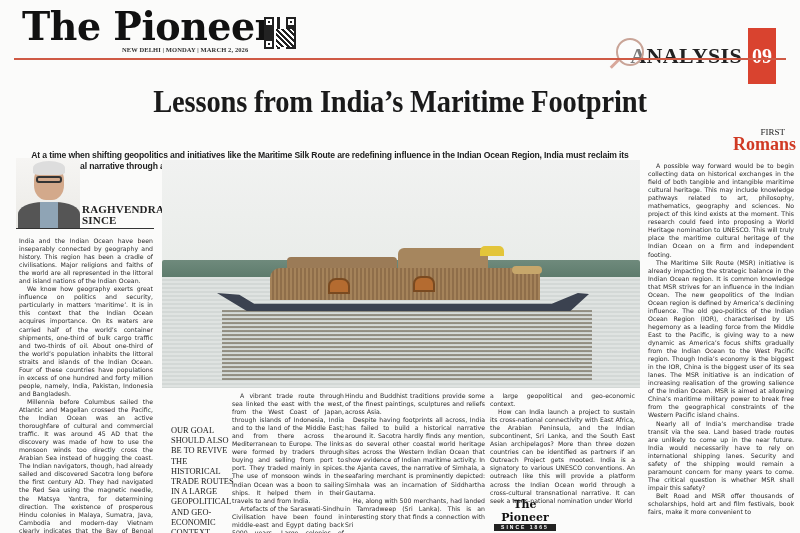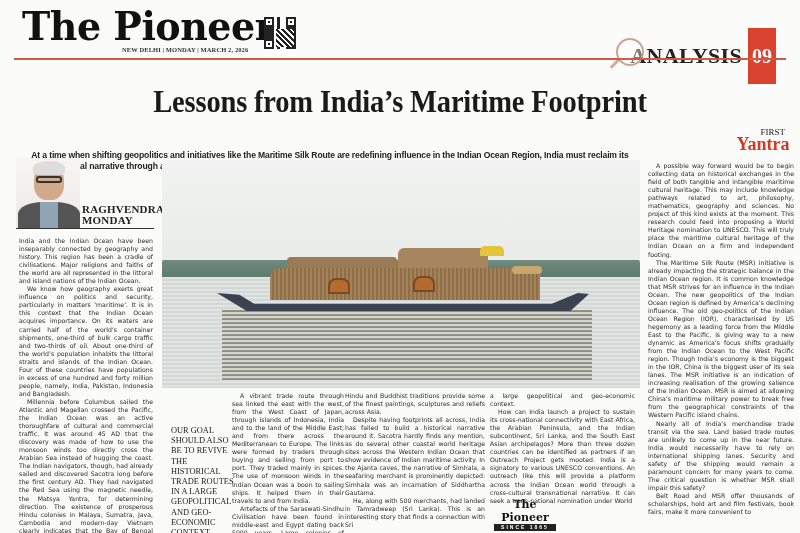--- a/index.html
+++ b/index.html
@@ -98,33 +98,33 @@
       <span class="page-num">09</span>
     </div>
   </header>
   <div class="rule"></div>
 
   <h1 class="headline">Lessons from India’s Maritime Footprint</h1>
   <p class="standfirst">At a time when shifting geopolitics and initiatives like the Maritime Silk Route are redefining influence in the Indian Ocean Region, India must reclaim its historical narrative through a coordinated transnational maritime heritage project that blends culture, connectivity and contemporary strategy.</p>
 
   <div class="first-column">
     <div class="fc-top">FIRST</div>
-    <div class="fc-bot">Yantra</div>
+    <div class="fc-bot">Romans</div>
   </div>
 
   <div class="author-photo">
     <div class="body"></div>
       <div class="shirt"></div>
       <div class="head"></div>
       <div class="hair"></div>
       <div class="glasses"></div>
   </div>
   <div class="author-name">
     <div>RAGHVENDRA</div>
-    <div>MONDAY</div>
+    <div>SINCE</div>
   </div>
   <div class="author-rule"></div>
 
   <div class="col col1">
     <p class="noindent">India and the Indian Ocean have been inseparably connected by geography and history. This region has been a cradle of civilisations. Major religions and faiths of the world are all represented in the littoral and island nations of the Indian Ocean.</p>
     <p>We know how geography exerts great influence on politics and security, particularly in matters ‘maritime’. It is in this context that the Indian Ocean acquires importance. On its waters are carried half of the world’s container shipments, one-third of bulk cargo traffic and two-thirds of oil. About one-third of the world’s population inhabits the littoral straits and islands of the Indian Ocean. Four of these countries have populations in excess of one hundred and forty million people, namely, India, Pakistan, Indonesia and Bangladesh.</p>
     <p>Millennia before Columbus sailed the Atlantic and Magellan crossed the Pacific, the Indian Ocean was an active thoroughfare of cultural and commercial traffic. It was around 45 AD that the discovery was made of how to use the monsoon winds too directly cross the Arabian Sea instead of hugging the coast. The Indian navigators, though, had already sailed and discovered Sacotra long before the first century AD. They had navigated the Red Sea using the magnetic needle, the Matsya Yantra, for determining direction. The existence of prosperous Hindu colonies in Malaya, Sumatra, Java, Cambodia and modern-day Vietnam clearly indicates that the Bay of Bengal had been mastered long before the First Century AD. That peninsular India was maritime in its tradition is borne out by the</p>
   </div>
 
   <div class="photo">

